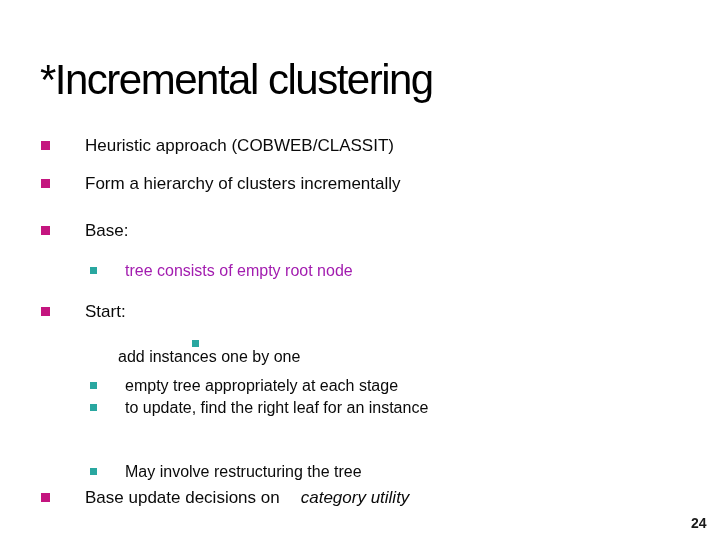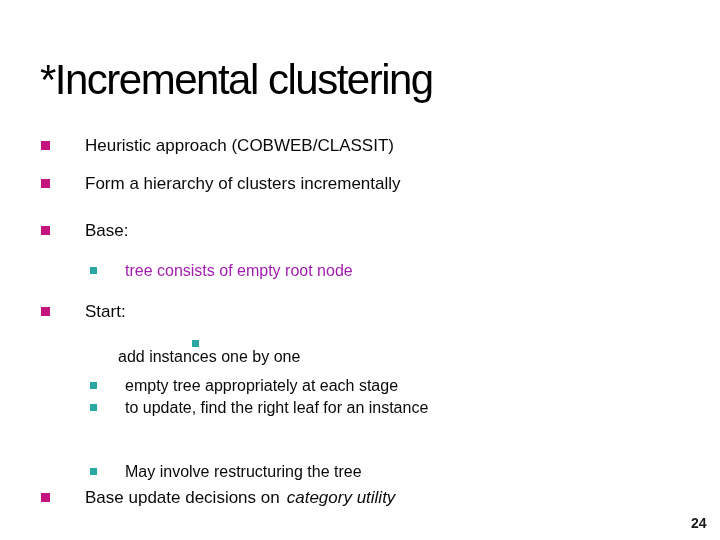--- a/index.html
+++ b/index.html
@@ -35,21 +35,21 @@
   .row.l1 { left: 41px; font-size: 17px; line-height: 23px; }
   .row.l2 { left: 90px; font-size: 16px; line-height: 19px; }
   .bullet {
     display: inline-block;
     flex: 0 0 auto;
   }
   .b1 { width: 9px; height: 9px; background: #c4157f; }
   .b2 { width: 7px; height: 7px; background: #29a7a0; }
   .row.l1 .txt { margin-left: 35px; }
   .row.l2 .txt { margin-left: 28px; }
-  .txt i { margin-left: 7px; font-style: italic; }
+  .txt i { margin-left: 21px; font-style: italic; }
   .page-number {
     position: absolute;
     left: 691px;
     top: 515px;
     font-size: 14px;
     font-weight: 700;
     color: #1a1a1a;
     letter-spacing: 0px;
   }
   

